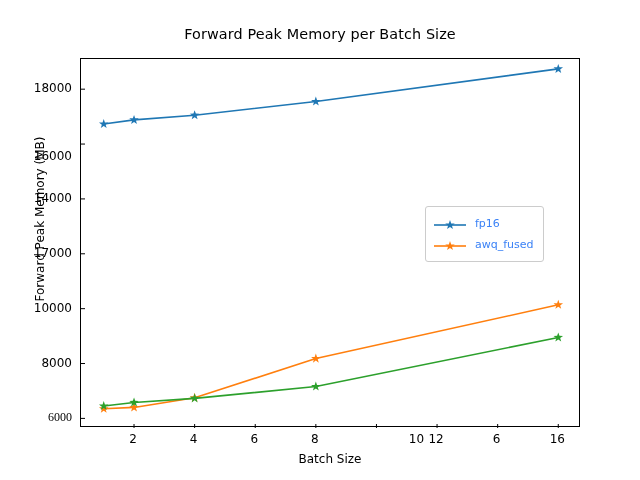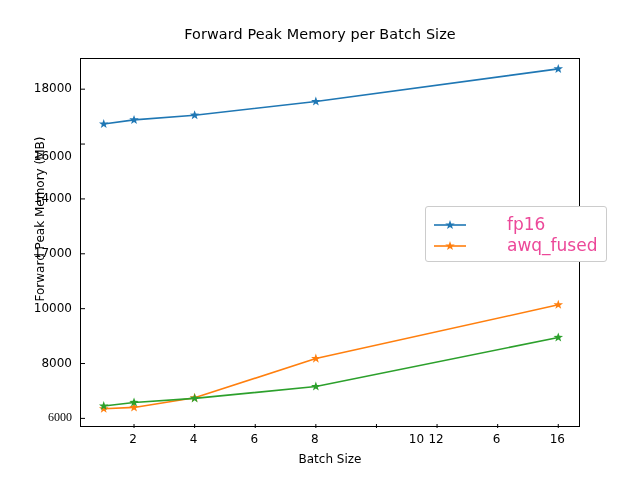--- a/index.html
+++ b/index.html
@@ -122,24 +122,23 @@
     align-items: center;
     height: 21px;
   }
   .legend-swatch {
     width: 34px;
     height: 14px;
     margin-right: 8px;
     flex: 0 0 34px;
   }
   .legend-text {
-    font-size: 17px;
-    color: #ec4899;
+    font-size: 11px;
+    color: #3b82f6;
     white-space: nowrap;
-    margin-left: 32px;
   }
 </style>
 </head>
 <body>
 
 <div id="figure">
 
   <div id="chart-title">Forward Peak Memory per Batch Size</div>
 
   <div id="ylabels">

